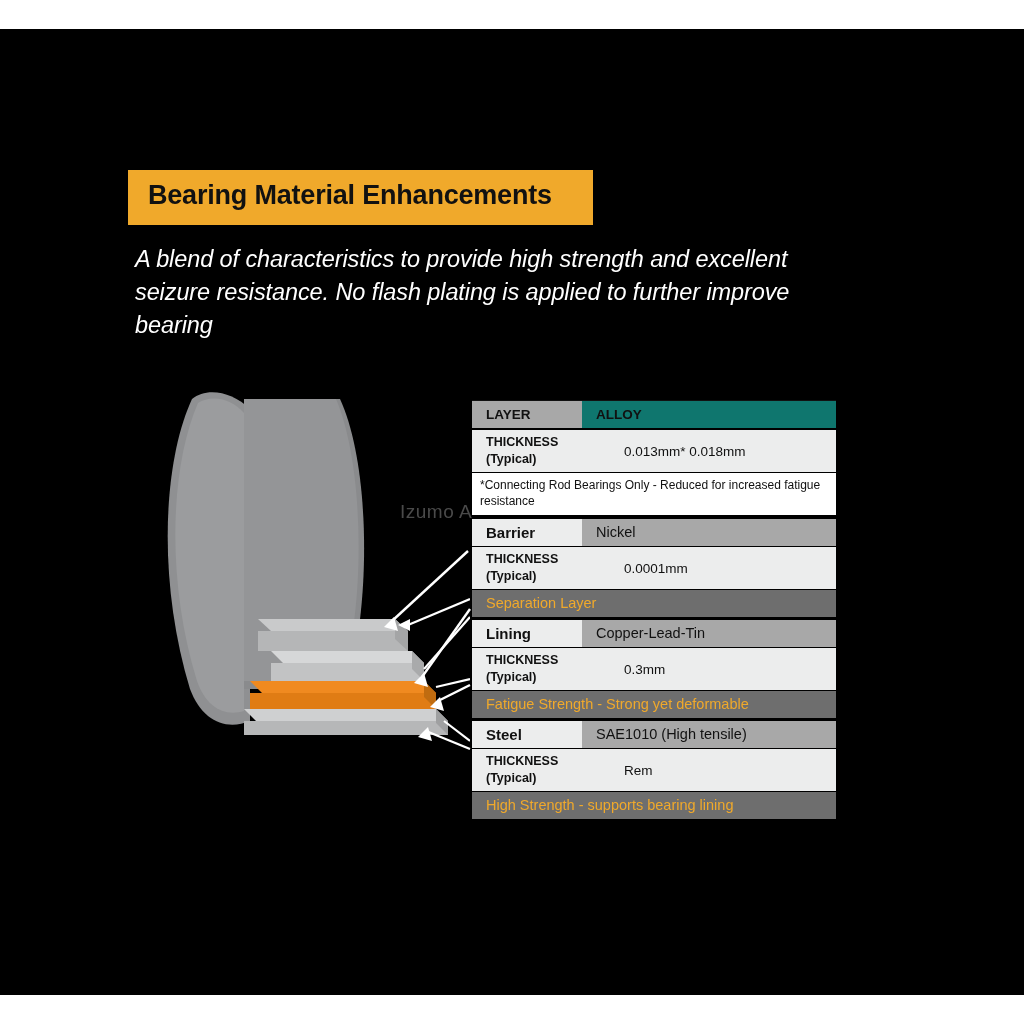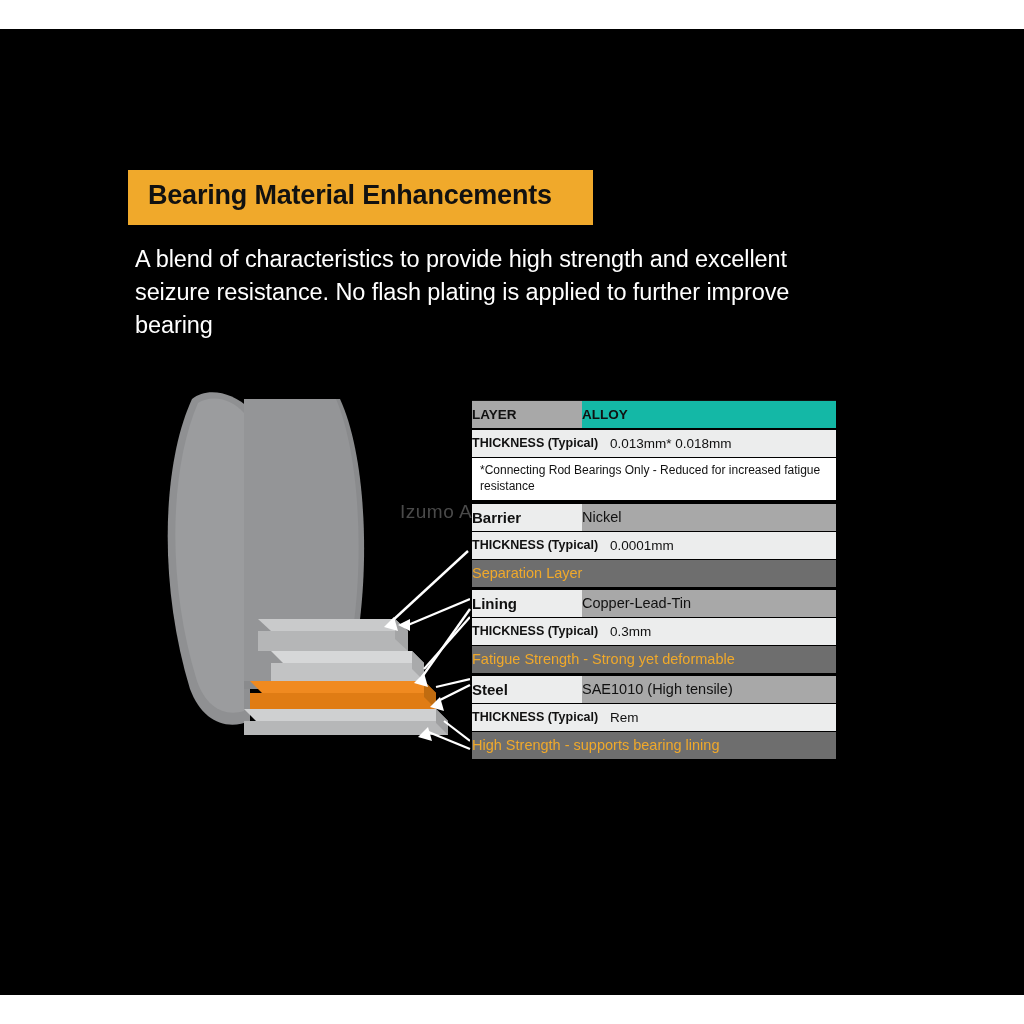--- a/index.html
+++ b/index.html
@@ -50,20 +50,21 @@
   }
   #subtitle {
     position: absolute;
     left: 135px;
     top: 214px;
     width: 730px;
     font-size: 23.5px;
     line-height: 33px;
     color: #ffffff;
     letter-spacing: -0.1px;
+    font-style: italic;
   }
   
   #art {
     position: absolute;
     left: 140px;
     top: 340px;
     width: 330px;
     height: 400px;
   }
   
@@ -86,21 +87,21 @@
   }
   .trow {
     display: flex;
     width: 100%;
     box-sizing: border-box;
     min-height: 27px;
     align-items: stretch;
   }
   .cell-l, .cell-r, .cell-full {
     box-sizing: border-box;
-    padding: 4px 0;
+    padding: 4px 14px;
     font-size: 13.5px;
     line-height: 17px;
     display: flex;
     align-items: center;
   }
   .cell-l {
     width: 110px;
     flex: 0 0 110px;
   }
   .cell-r {
@@ -110,21 +111,21 @@
     width: 100%;
   }
   
   .row-header .cell-l {
     background: #a8a8a8;
     color: #111;
     font-weight: bold;
     font-size: 13.5px;
   }
   .row-header .cell-r {
-    background: #14b8a6;
+    background: #0f766e;
     color: #111;
     font-weight: bold;
   }
   
   .row-layer .cell-l {
     background: #eceded;
     color: #111;
     font-weight: bold;
     font-size: 15px;
   }

